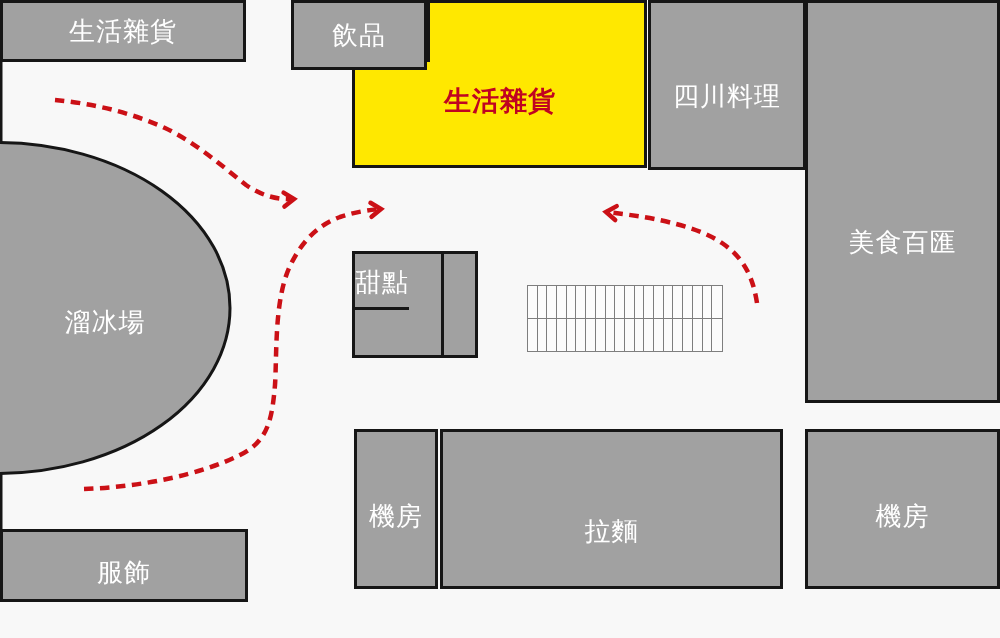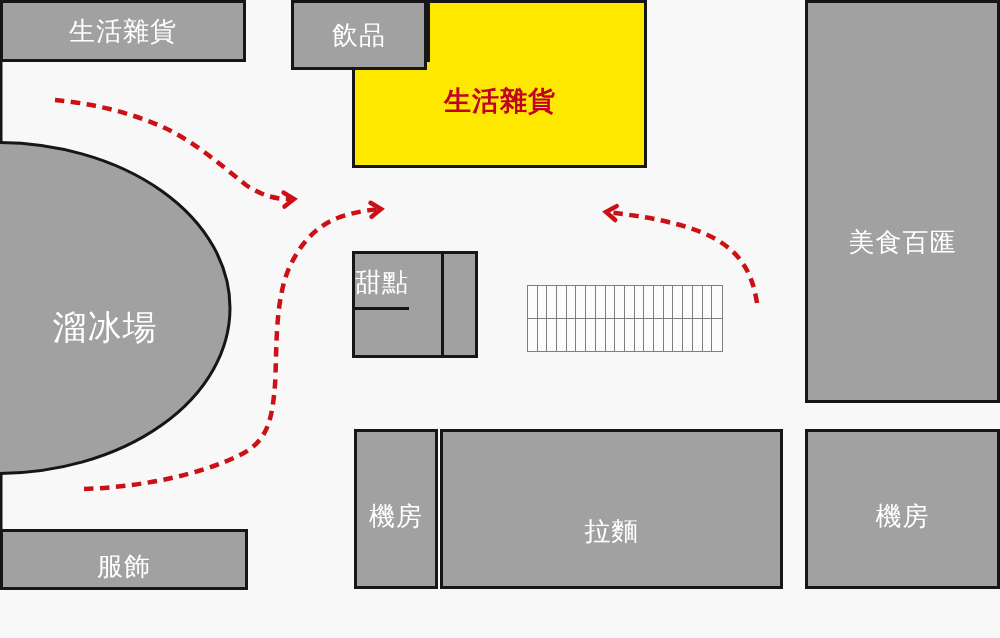--- a/index.html
+++ b/index.html
@@ -23,31 +23,31 @@
   .overlay{position:absolute;left:0;top:0;width:1000px;height:638px;}
   .block{
     position:absolute;box-sizing:border-box;
     background:var(--block_gray);
     border:3px solid var(--border_black);
     display:flex;align-items:center;justify-content:center;
     color:var(--label_white);font-size:26px;letter-spacing:1px;
   }
   .label{
     position:absolute;display:flex;align-items:center;justify-content:center;
-    color:var(--label_white);font-size:34px;letter-spacing:1px;white-space:nowrap;
+    color:var(--label_white);font-size:26px;letter-spacing:1px;white-space:nowrap;
   }
   
   .b-lifestyle{left:0;top:0;width:246px;height:62px;}
   .b-drinks{left:291px;top:0;width:136px;height:70px;}
   .b-sichuan{left:648px;top:0;width:158px;height:170px;padding-top:22px;}
   .b-foodcourt{left:805px;top:0;width:195px;height:403px;padding-top:82px;}
   .b-machine-left{left:354px;top:429px;width:84px;height:160px;padding-top:14px;}
   .b-ramen{left:440px;top:429px;width:343px;height:160px;padding-top:45px;}
   .b-machine-right{left:805px;top:429px;width:195px;height:160px;padding-top:14px;}
-  .b-clothing{left:0;top:529px;width:248px;height:61px;padding-top:14px;}
+  .b-clothing{left:0;top:529px;width:248px;height:73px;padding-top:14px;}
   
   .b-dessert{left:352px;top:251px;width:126px;height:107px;padding:0;
     display:flex;flex-direction:row;align-items:stretch;justify-content:flex-start;}
   .dessert-top{height:49px;border-bottom:3px solid var(--border_black);
     display:flex;align-items:center;justify-content:center;padding-top:4px;}
   .dessert-bottom{flex:1;display:flex;}
   .dessert-cell-l{flex:1;border-right:3px solid var(--border_black);}
   .dessert-cell-r{flex:1;}
   
   .site-label{
@@ -96,20 +96,23 @@
   </svg>
 
   <div class="block b-lifestyle">
     <span>生活雜貨</span>
   </div>
 
   <div class="block b-drinks">
     <span>飲品</span>
   </div>
 
+  <div class="block b-sichuan">
+    <span>四川料理</span>
+  </div>
 
   <div class="block b-foodcourt">
     <span>美食百匯</span>
   </div>
 
   <div class="block b-dessert">
     <div class="dessert-top">
       <span>甜點</span>
     </div>
     <div class="dessert-bottom">

